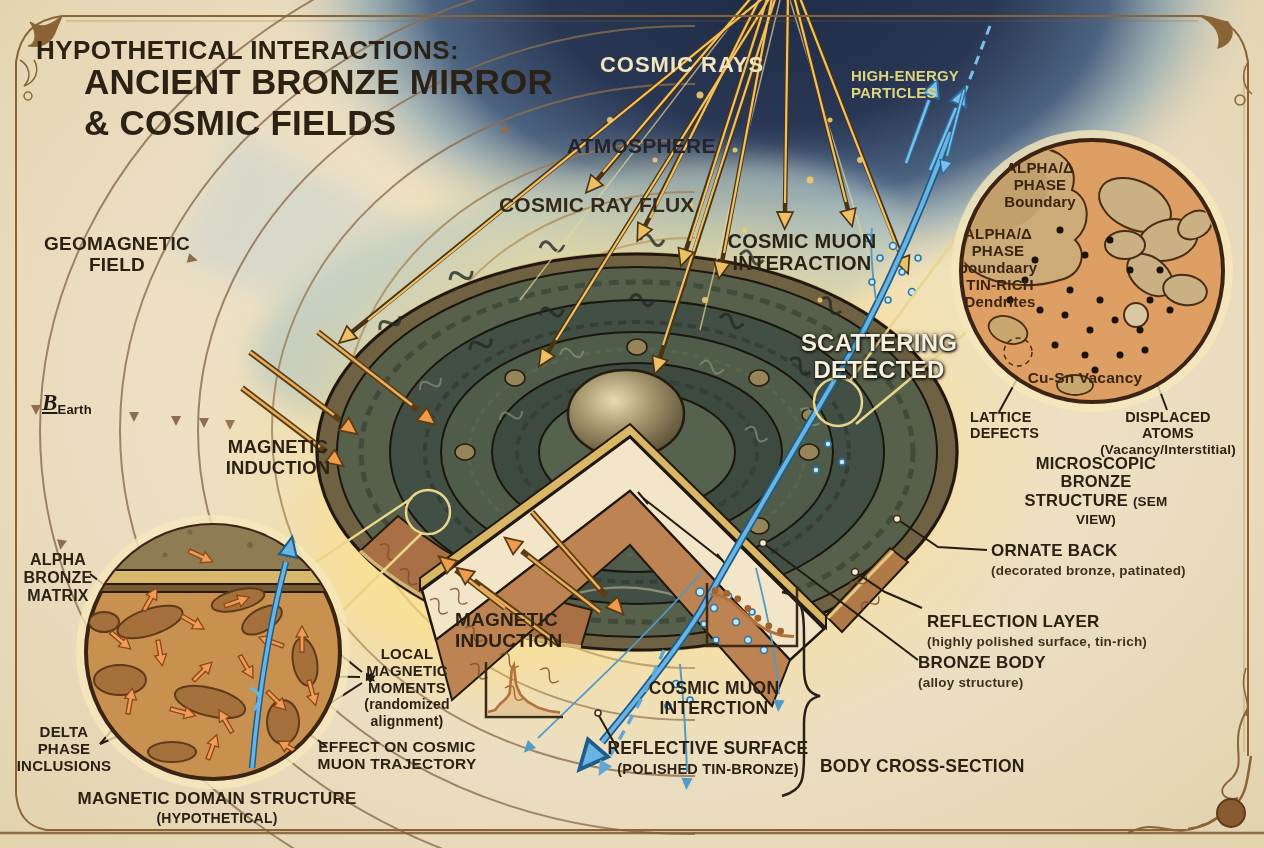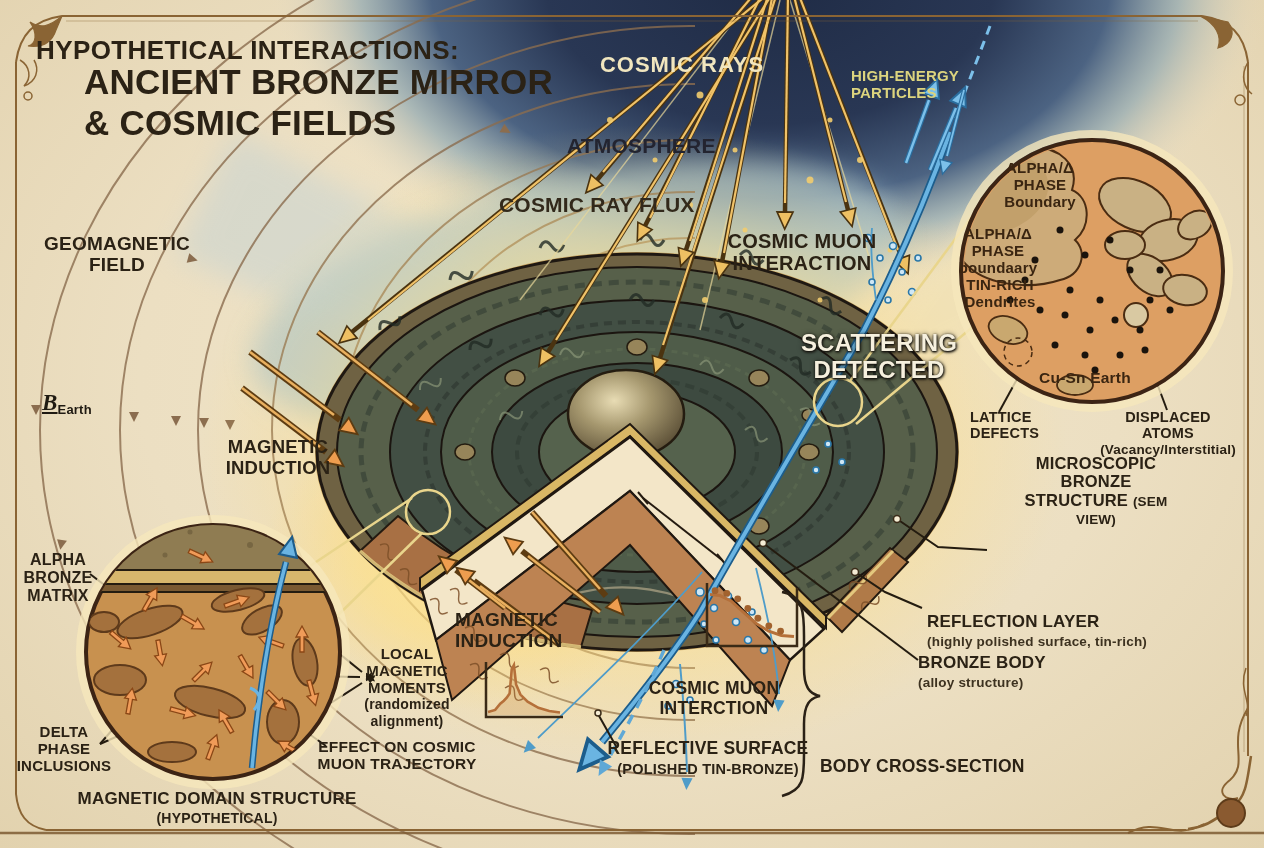--- a/index.html
+++ b/index.html
@@ -557,26 +557,27 @@
 DETECTED</div>
 
 <div class="lbl ctr" style="left:1040px;top:160px;font-size:15px;color:#3a2511;">ALPHA/Δ
 PHASE
 Boundary</div>
 <div class="lbl ctr" style="left:998px;top:226px;font-size:15px;color:#3a2511;">ALPHA/Δ
 PHASE
 boundaary</div>
 <div class="lbl ctr" style="left:1000px;top:277px;font-size:15px;color:#3a2511;">TIN-RICH
 Dendrites</div>
-<div class="lbl ctr" style="left:1085px;top:369px;font-size:15.5px;color:#3a2511;">Cu-Sn Earth</div>
+<div class="lbl ctr" style="left:1085px;top:369px;font-size:15.5px;color:#3a2511;">Cu-Sn Vacancy</div>
 <div class="lbl" style="left:970px;top:409px;font-size:14.5px;">LATTICE
 DEFECTS</div>
 <div class="lbl ctr" style="left:1168px;top:409px;font-size:14.5px;"><span>DISPLACED ATOMS</span><br><span style="font-size:13.5px;">(Vacancy/Interstitial)</span></div>
 <div class="lbl ctr" style="left:1096px;top:454px;font-size:16.5px;"><span>MICROSCOPIC BRONZE</span><br><span>STRUCTURE</span> <span style="font-size:13.5px;">(SEM VIEW)</span></div>
 
+<div class="lbl" style="left:991px;top:541px;font-size:17px;"><span>ORNATE BACK</span><br><span class="sub" style="font-size:13.5px;color:#3d3220;font-weight:600;">(decorated bronze, patinated)</span></div>
 <div class="lbl" style="left:927px;top:612px;font-size:17px;"><span>REFLECTION LAYER</span><br><span class="sub" style="font-size:13.5px;color:#3d3220;font-weight:600;">(highly polished surface, tin-rich)</span></div>
 <div class="lbl" style="left:918px;top:653px;font-size:17px;"><span>BRONZE BODY</span><br><span class="sub" style="font-size:13.5px;color:#3d3220;font-weight:600;text-align:center;">(alloy structure)</span></div>
 <div class="lbl" style="left:820px;top:757px;font-size:17.5px;">BODY CROSS-SECTION</div>
 
 <div class="lbl ctr" style="left:58px;top:551px;font-size:16px;">ALPHA
 BRONZE
 MATRIX</div>
 <div class="lbl ctr" style="left:64px;top:724px;font-size:15px;">DELTA
 PHASE
 INCLUSIONS</div>

